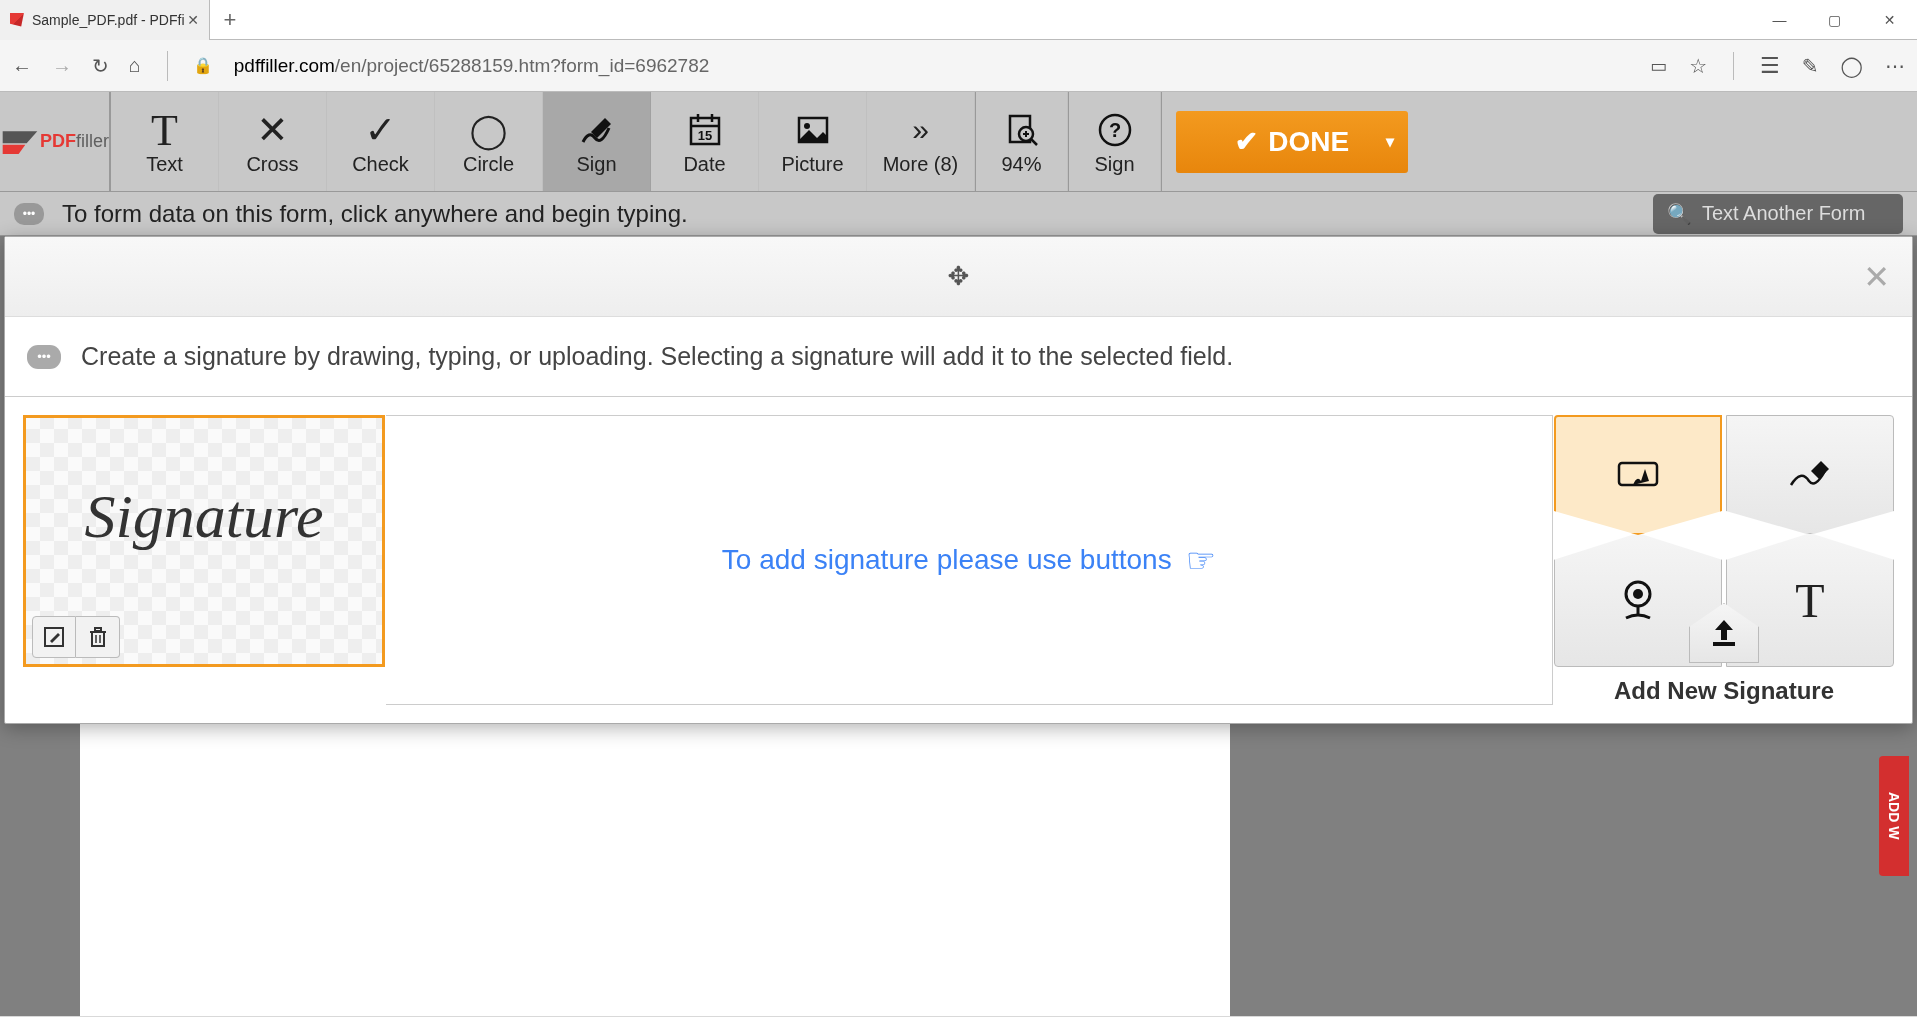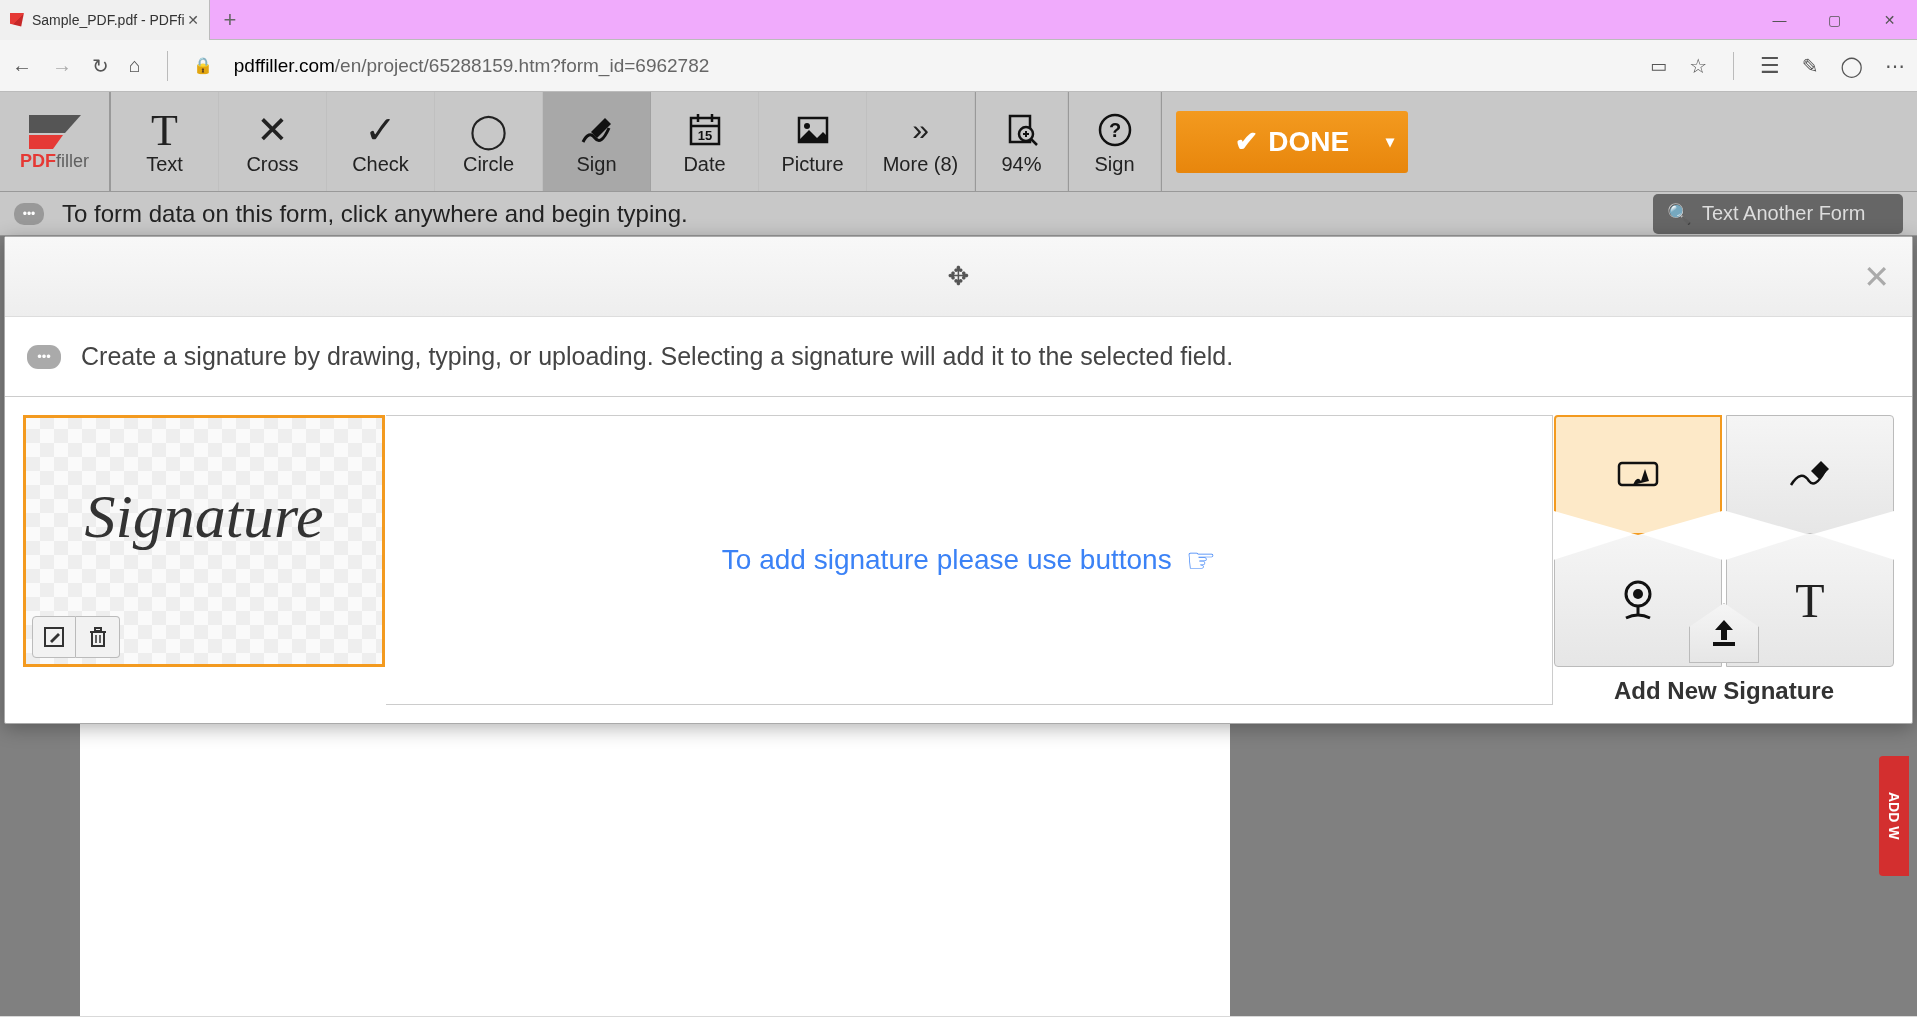--- a/index.html
+++ b/index.html
@@ -1,38 +1,38 @@
 <!DOCTYPE html>
 <html><head>
 <meta charset="utf-8">
 <style>
 * { box-sizing: border-box; margin: 0; padding: 0; }
 html, body { width: 1917px; height: 1017px; font-family: Arial, Helvetica, sans-serif; background: #d9d9d9; overflow: hidden; }
 
 
-.browser-tabs { height: 40px; background: #f0abfc; display: flex; align-items: center; border-bottom: 1px solid #bbb; }
+.browser-tabs { height: 40px; background: #ffffff; display: flex; align-items: center; border-bottom: 1px solid #bbb; }
 .tab { background: #f0f0f0; height: 40px; width: 210px; display: flex; align-items: center; padding: 0 10px; font-size: 14px; color: #333; border-right: 1px solid #bbb; }
 .tab-icon { width: 14px; height: 14px; background: linear-gradient(135deg,#e53935 50%,#c62828 50%); clip-path: polygon(0 0,100% 0,80% 100%,0 80%); margin-right: 8px; }
 .tab-close { margin-left: auto; color: #555; cursor: pointer; }
 .new-tab { width: 40px; text-align: center; color: #666; font-size: 22px; cursor: pointer; }
 .window-controls { margin-left: auto; display: flex; }
 .win-btn { width: 55px; height: 40px; display: flex; align-items: center; justify-content: center; color: #555; font-size: 14px; cursor: pointer; }
 
 .browser-addr { height: 52px; background: #f5f5f5; display: flex; align-items: center; padding: 0 12px; gap: 20px; border-bottom: 1px solid #bbb; }
 .addr-btn { color: #555; font-size: 20px; cursor: pointer; }
 .addr-sep { width: 1px; height: 30px; background: #bbb; margin: 0 6px; }
 .addr-lock { color: #777; font-size: 16px; }
 .addr-url { font-size: 19px; color: #666; flex: 1; }
 .addr-url .domain { color: #000; }
 .addr-right { display: flex; gap: 22px; align-items: center; }
 .addr-vsep { width: 1px; height: 28px; background: #bbb; margin: 0 4px; }
 
 
 .app-toolbar { height: 100px; background: #c8c8c8; display: flex; align-items: stretch; border-bottom: 1px solid #999; }
-.logo-cell { width: 110px; display: flex; flex-direction: column; align-items: center; justify-content: center; border-right: 1px solid #999; }
+.logo-cell { width: 110px; display: flex; align-items: center; justify-content: center; border-right: 1px solid #999; }
 .logo-shape { width: 60px; height: 40px; position: relative; }
 .logo-shape svg { width: 100%; height: 100%; }
 .logo-text { font-size: 18px; font-weight: bold; }
 .logo-text .pdf { color: #e53935; }
 .logo-text .filler { color: #606060; font-weight: normal; }
 
 .tool-btn { width: 108px; display: flex; flex-direction: column; align-items: center; justify-content: center; cursor: pointer; border-right: 1px solid rgba(0,0,0,0.04); }
 .tool-btn.active { background: #a8a8a8; }
 .tool-icon { height: 46px; display: flex; align-items: center; justify-content: center; font-size: 38px; color: #222; }
 .tool-label { font-size: 20px; color: #222; }

